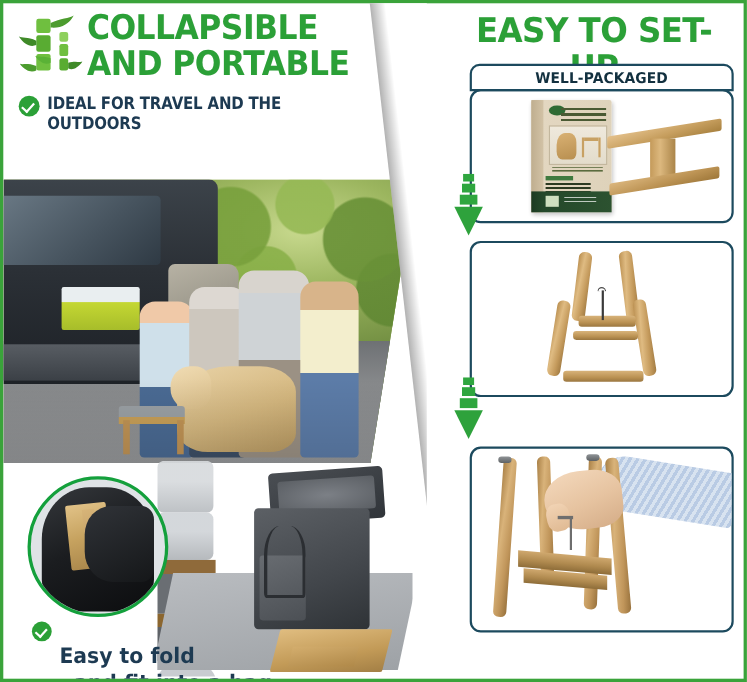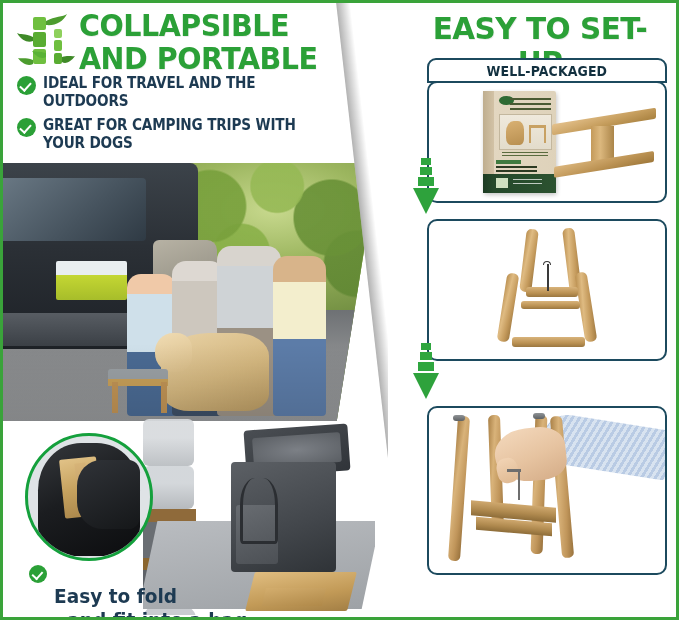--- a/index.html
+++ b/index.html
@@ -42,21 +42,21 @@
     letter-spacing: -0.5px;
     color: #2ba037;
     text-transform: uppercase;
     transform: scaleX(0.92);
     transform-origin: left center;
     text-shadow: 0.5px 0.5px 0 rgba(0,0,0,0.07);
   }
 
   .bullets {
     position: absolute;
-    left: 14px; top: 71px;
+    left: 14px; top: 82px;
     width: 360px;
   }
   .bullet-row {
     display: flex;
     align-items: flex-start;
     margin-bottom: 6px;
   }
   .check-circle {
     flex: 0 0 auto;
     width: 19px; height: 19px;
@@ -596,25 +596,20 @@
 
     <div class="headline">
       <div class="headline-line">COLLAPSIBLE</div>
       <div class="headline-line">AND PORTABLE</div>
     </div>
 
     <div class="bullets">
       <div class="bullet-row">
         <span class="check-circle"></span>
         <span class="bullet-text">IDEAL FOR TRAVEL AND THE OUTDOORS</span>
-      </div>
-      <div class="bullet-row">
-        <span class="check-circle"></span>
-        <span class="bullet-text">GREAT FOR CAMPING TRIPS WITH
-YOUR DOGS</span>
       </div>
     </div>
 
     <div class="photo-main">
       <div class="sky"></div>
       <div class="trees"></div>
       <div class="ground"></div>
       <div class="car">
         <div class="car-window"></div>
       </div>

